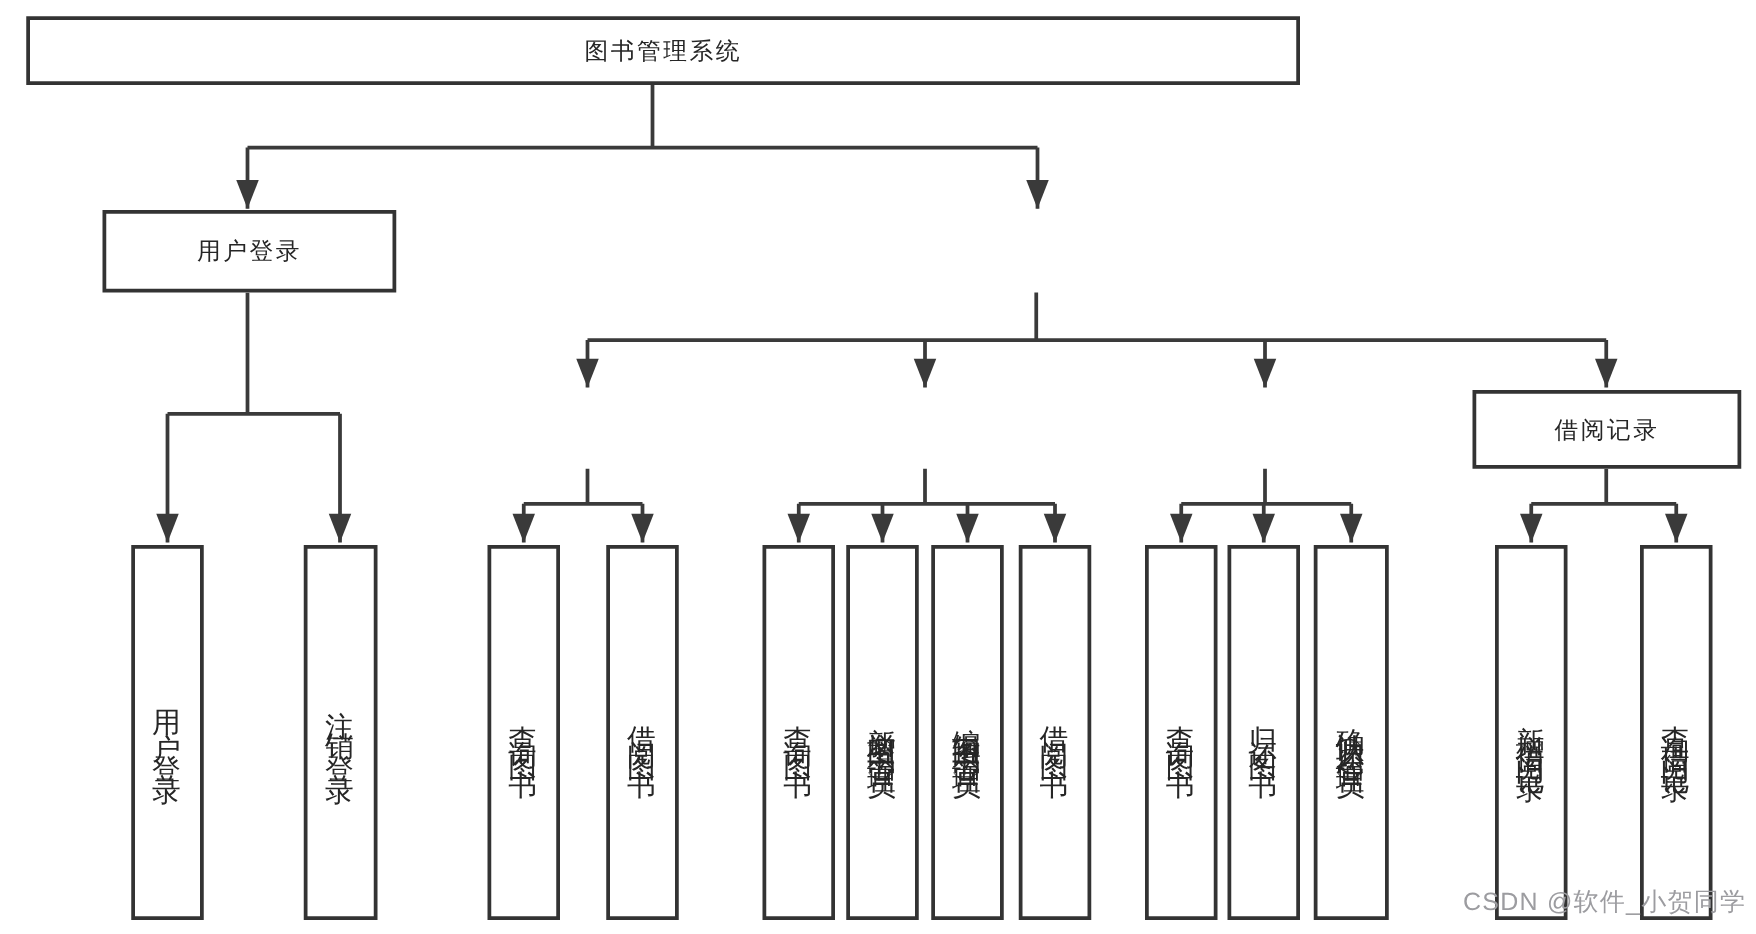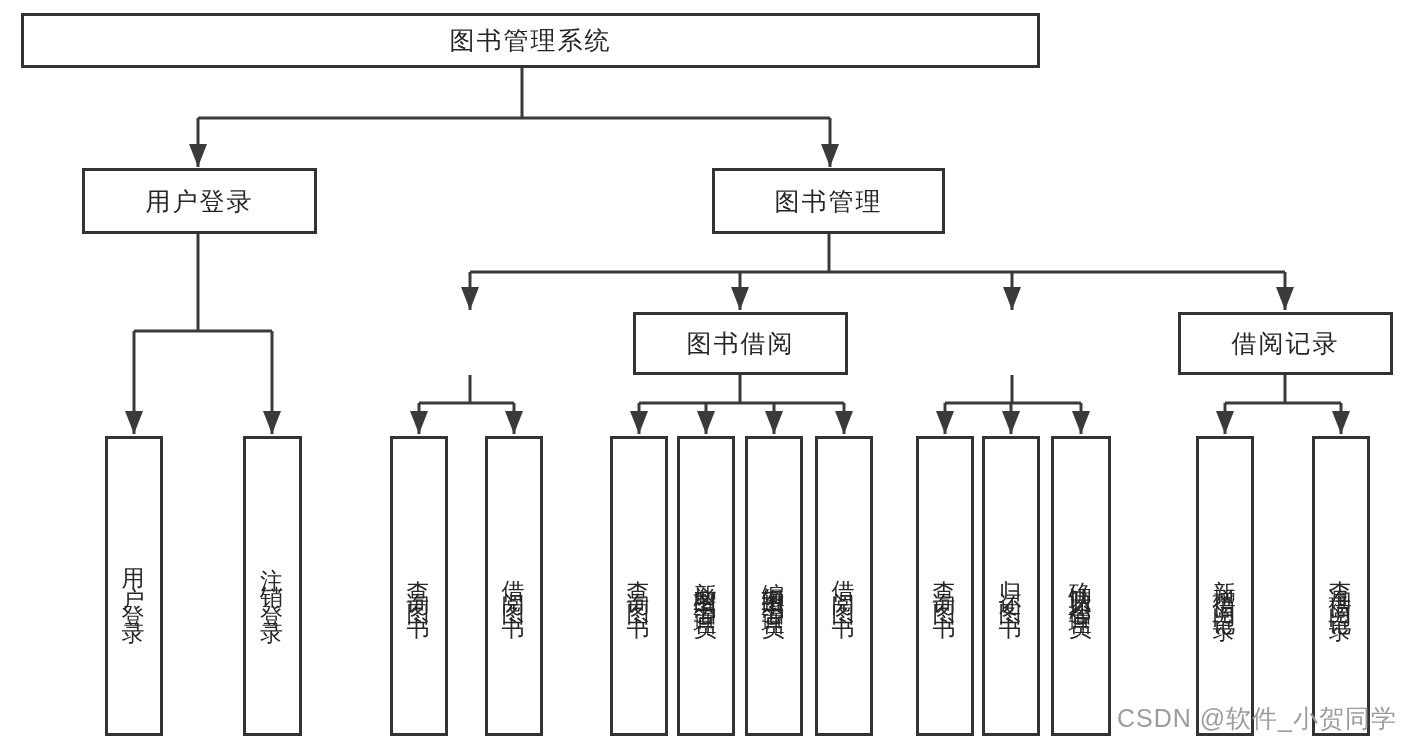--- a/index.html
+++ b/index.html
@@ -3,27 +3,27 @@
 <meta charset="utf-8">
 <style>
   *{box-sizing:border-box;margin:0;padding:0}
   html,body{background:#ffffff}
   .canvas{position:relative;width:1405px;height:747px;background:#ffffff;overflow:hidden;
           font-family:"Liberation Sans","DejaVu Sans",sans-serif;color:#262626}
   .connectors{position:absolute;left:0;top:0;width:1405px;height:747px}
   .connectors path{stroke:#3a3a3a;stroke-width:3;fill:none}
   .node{position:absolute;display:flex;align-items:center;justify-content:center;
         border:3px solid #333333;background:#ffffff;z-index:1}
-  .node .lbl{font-size:25px;letter-spacing:2px;white-space:nowrap;color:#262626}
+  .node .lbl{font-size:19px;letter-spacing:2px;white-space:nowrap;color:#262626}
   .node.v .lbl{writing-mode:vertical-rl;text-orientation:mixed;font-size:23px;letter-spacing:10px}
   .node.v.gap-xl .lbl{letter-spacing:18px}
   .node.v.gap-lg .lbl{letter-spacing:12px}
   .node.v.gap-md .lbl{letter-spacing:8px}
   .node.v.gap-sm .lbl{letter-spacing:5px}
-  .watermark{position:absolute;right:8px;bottom:12px;font-size:25px;letter-spacing:1px;
+  .watermark{position:absolute;right:8px;bottom:12px;font-size:20px;letter-spacing:1px;
              color:#9c9ca0;z-index:3;white-space:nowrap}
 </style>
 </head>
 <body>
 
 <div class="canvas">
 
   <svg class="connectors" width="1405" height="747" viewBox="0 0 1405 747" xmlns="http://www.w3.org/2000/svg">
     <defs>
       <marker id="arrow" markerUnits="userSpaceOnUse" markerWidth="24" markerHeight="18" refX="23" refY="9" orient="auto" overflow="visible">
@@ -86,27 +86,21 @@
     </g>
   </svg>
 
   <div class="node" style="left:21px;top:13px;width:1019px;height:55px">
     <span class="lbl">图书管理系统</span>
   </div>
 
   <div class="node" style="left:82px;top:168px;width:235px;height:66px">
     <span class="lbl">用户登录</span>
   </div>
-  <div class="node" style="left:712px;top:168px;width:233px;height:66px">
-    <span class="lbl">图书管理</span>
-  </div>
 
-  <div class="node" style="left:633px;top:312px;width:215px;height:63px">
-    <span class="lbl">图书借阅</span>
-  </div>
   <div class="node" style="left:1178px;top:312px;width:215px;height:63px">
     <span class="lbl">借阅记录</span>
   </div>
 
   <div class="node v gap-xl" style="left:105px;top:436px;width:58px;height:300px">
     <span class="lbl">用户登录</span>
   </div>
   <div class="node v gap-xl" style="left:243px;top:436px;width:59px;height:300px">
     <span class="lbl">注销登录</span>
   </div>

